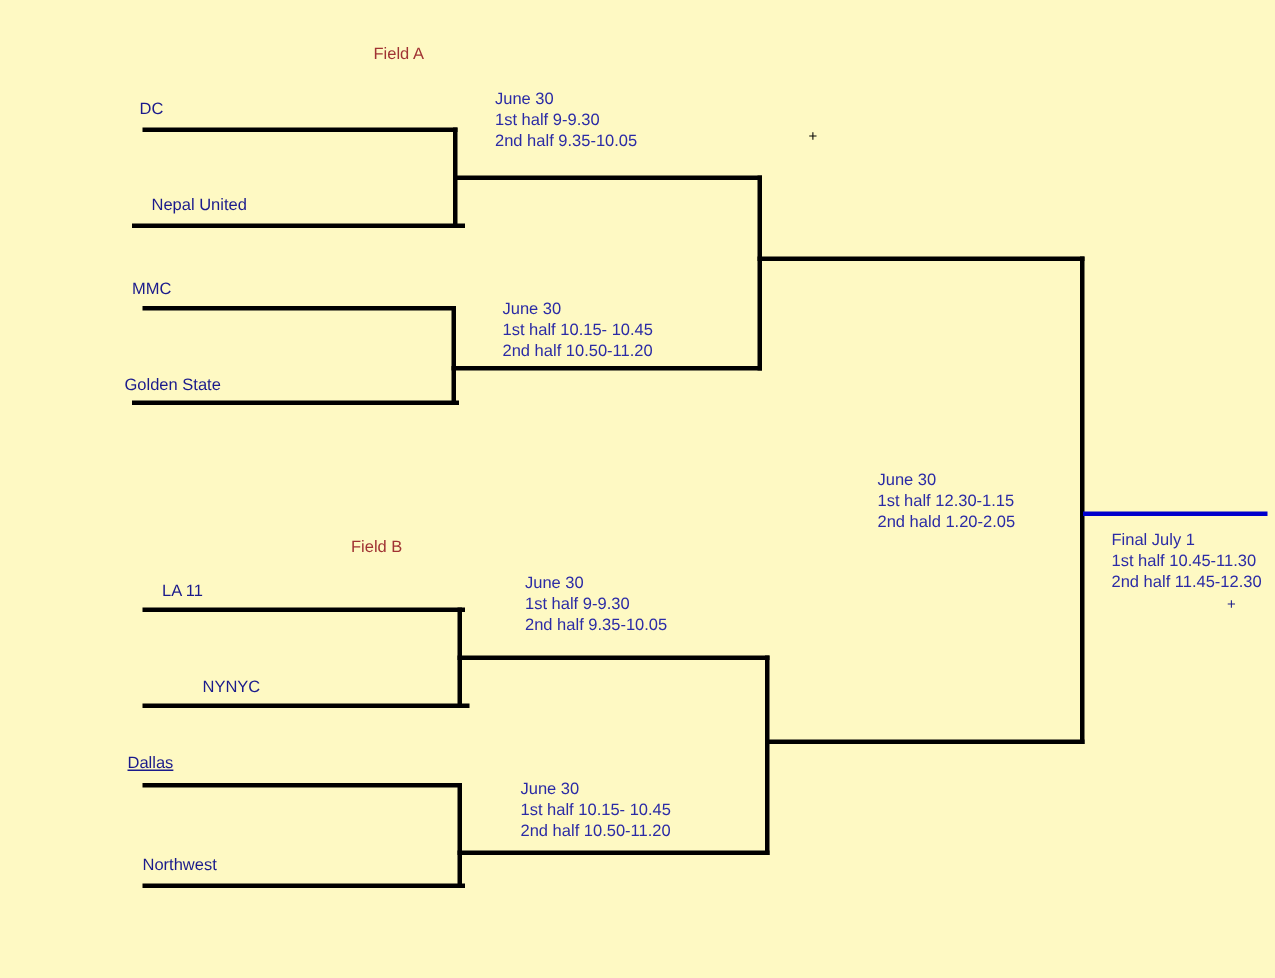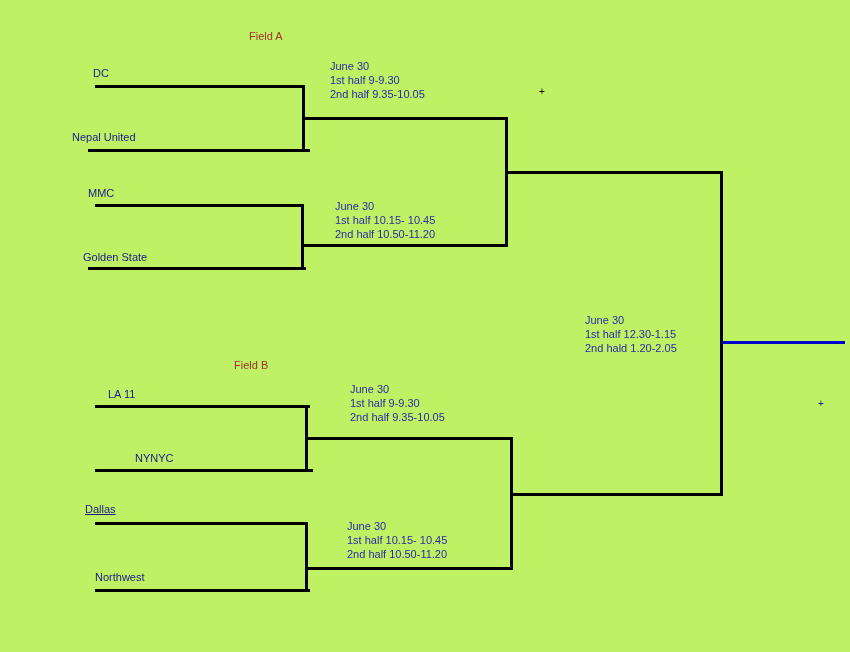--- a/index.html
+++ b/index.html
@@ -4,21 +4,21 @@
 <style>
   html, body {
     margin: 0;
     padding: 0;
     background: #ffffff;
   }
   .canvas {
     position: relative;
     width: 850px;
     height: 652px;
-    background: #bef264;
+    background: #fef9c3;
     overflow: hidden;
     font-family: "Liberation Sans", sans-serif;
   }
   .hline {
     position: absolute;
     height: 3px;
     background: #000000;
   }
   .vline {
     position: absolute;
@@ -60,21 +60,21 @@
 </style>
 </head>
 <body>
 
 <div class="canvas">
 
   <div class="field-label" style="left:249px; top:30px;">Field A</div>
   <div class="field-label" style="left:234px; top:359px;">Field B</div>
 
   <div class="team" style="left:93px; top:67px;">DC</div>
-  <div class="team" style="left:72px; top:131px;">Nepal United</div>
+  <div class="team" style="left:101px; top:131px;">Nepal United</div>
   <div class="team" style="left:88px; top:187px;">MMC</div>
   <div class="team" style="left:83px; top:251px;">Golden State</div>
 
   <div class="team" style="left:108px; top:388px;">LA 11</div>
   <div class="team" style="left:95px; top:452px;margin-left:40px;">NYNYC</div>
   <div class="team" style="left:85px; top:503px;text-decoration:underline;">Dallas</div>
   <div class="team" style="left:95px; top:571px;">Northwest</div>
 
   <div class="hline" style="left:95px; top:85px; width:210px;"></div>
   <div class="hline" style="left:88px; top:149px; width:222px;"></div>
@@ -128,17 +128,22 @@
     <div>1st half 9-9.30</div>
     <div>2nd half 9.35-10.05</div>
   </div>
 
   <div class="sched" style="left:347px; top:519px;">
     <div>June 30</div>
     <div>1st half 10.15- 10.45</div>
     <div>2nd half 10.50-11.20</div>
   </div>
 
+  <div class="sched" style="left:741px; top:353px;">
+    <div>Final July 1</div>
+    <div>1st half 10.45-11.30</div>
+    <div>2nd half 11.45-12.30</div>
+  </div>
 
   <div class="plus" style="left:539px; top:87px;">+</div>
   <div class="plus navy" style="left:818px; top:399px;">+</div>
 
 </div>
 
 </body></html>

